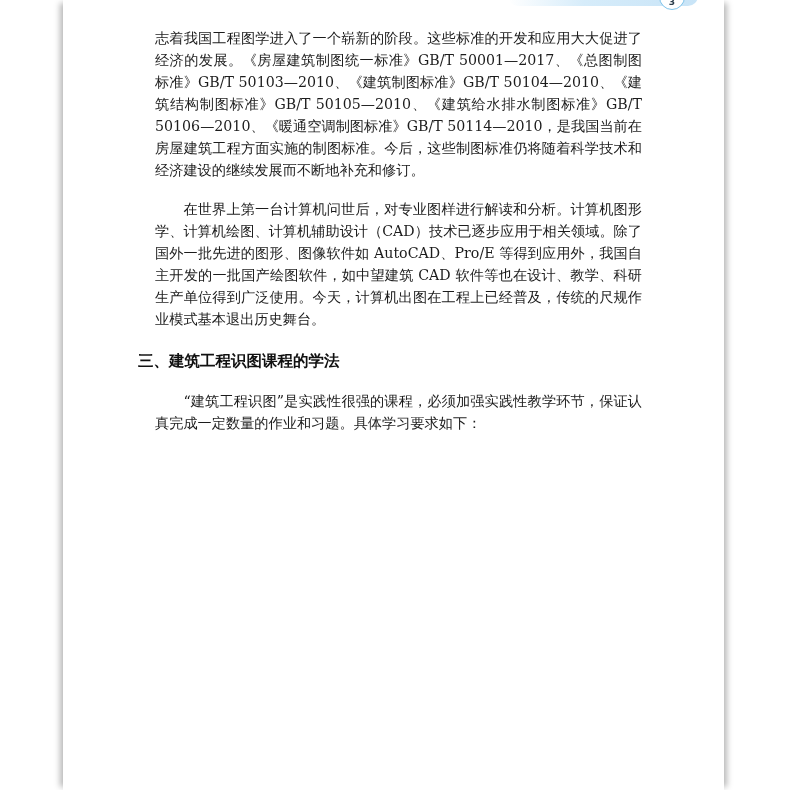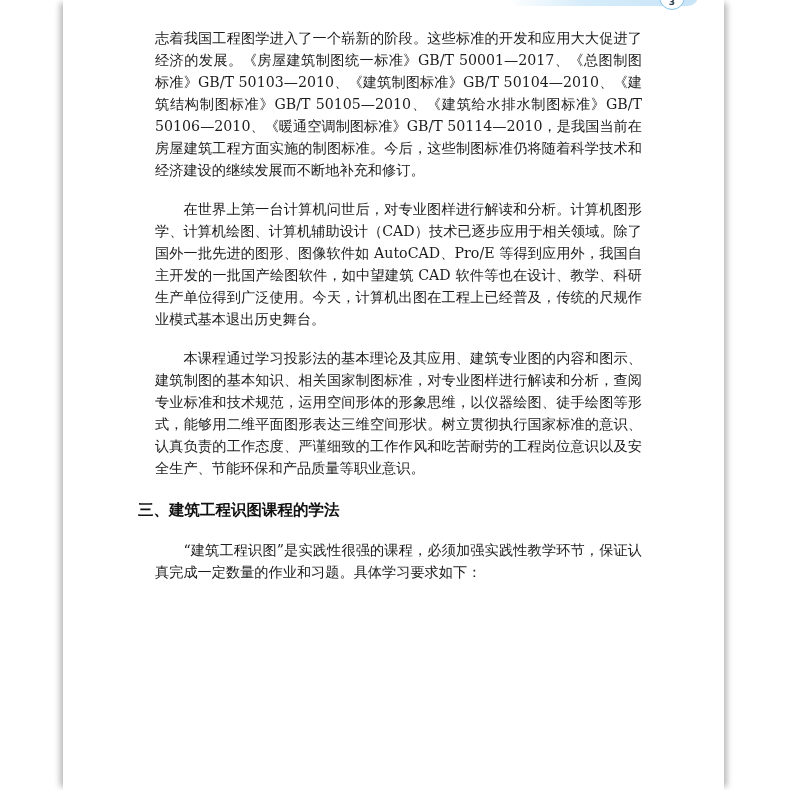--- a/index.html
+++ b/index.html
@@ -93,20 +93,19 @@
     </div>
     <div class="page-badge">
       <span>3</span>
     </div>
 
     <div class="content">
 
       <p>志着我国工程图学进入了一个崭新的阶段。这些标准的开发和应用大大促进了经济的发展。《房屋建筑制图统一标准》GB/T 50001—2017、《总图制图标准》GB/T 50103—2010、《建筑制图标准》GB/T 50104—2010、《建筑结构制图标准》GB/T 50105—2010、《建筑给水排水制图标准》GB/T 50106—2010、《暖通空调制图标准》GB/T 50114—2010，是我国当前在房屋建筑工程方面实施的制图标准。今后，这些制图标准仍将随着科学技术和经济建设的继续发展而不断地补充和修订。</p>
       <p class="indent">在世界上第一台计算机问世后，对专业图样进行解读和分析。计算机图形学、计算机绘图、计算机辅助设计（CAD）技术已逐步应用于相关领域。除了国外一批先进的图形、图像软件如 AutoCAD、Pro/E 等得到应用外，我国自主开发的一批国产绘图软件，如中望建筑 CAD 软件等也在设计、教学、科研生产单位得到广泛使用。今天，计算机出图在工程上已经普及，传统的尺规作业模式基本退出历史舞台。</p>
 
-      <p class="indent">本课程通过学习投影法的基本理论及其应用、建筑专业图的内容和图示、建筑制图的基本知识、相关国家制图标准，对专业图样进行解读和分析，查阅专业标准和技术规范，运用空间形体的形象思维，以仪器绘图、徒手绘图等形式，能够用二维平面图形表达三维空间形状。树立贯彻执行国家标准的意识、认真负责的工作态度、严谨细致的工作作风和吃苦耐劳的工程岗位意识以及安全生产、节能环保和产品质量等职业意识。</p>
 
       <h2 class="h-sec3">三、建筑工程识图课程的学法</h2>
       <p class="indent">“建筑工程识图”是实践性很强的课程，必须加强实践性教学环节，保证认真完成一定数量的作业和习题。具体学习要求如下：</p>
 
     </div>
   </div>
 </div>
 
 </body></html>

